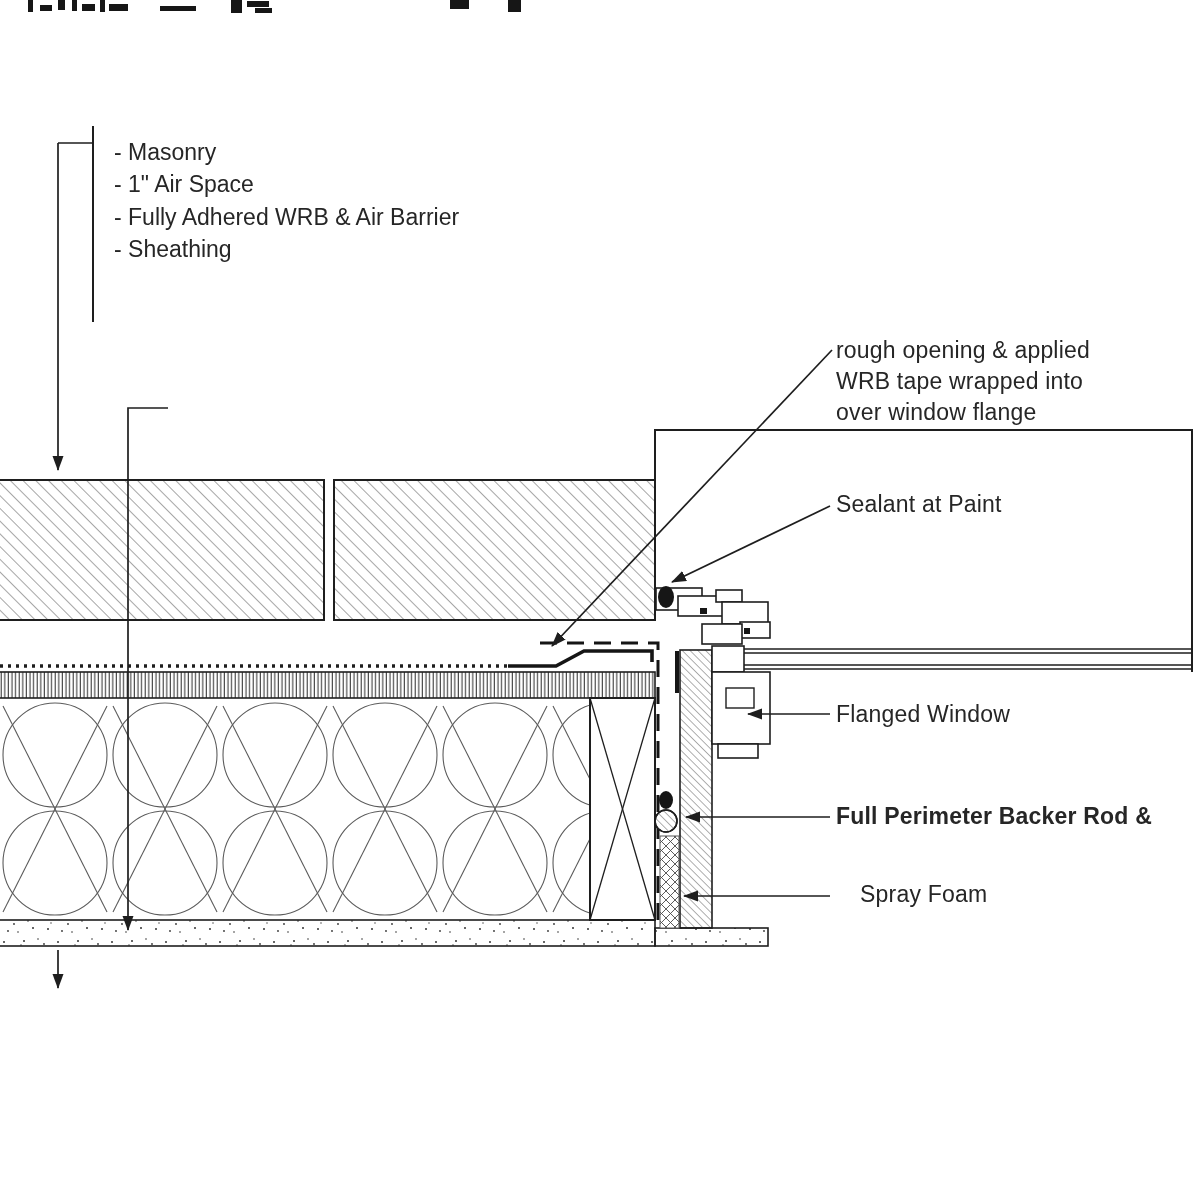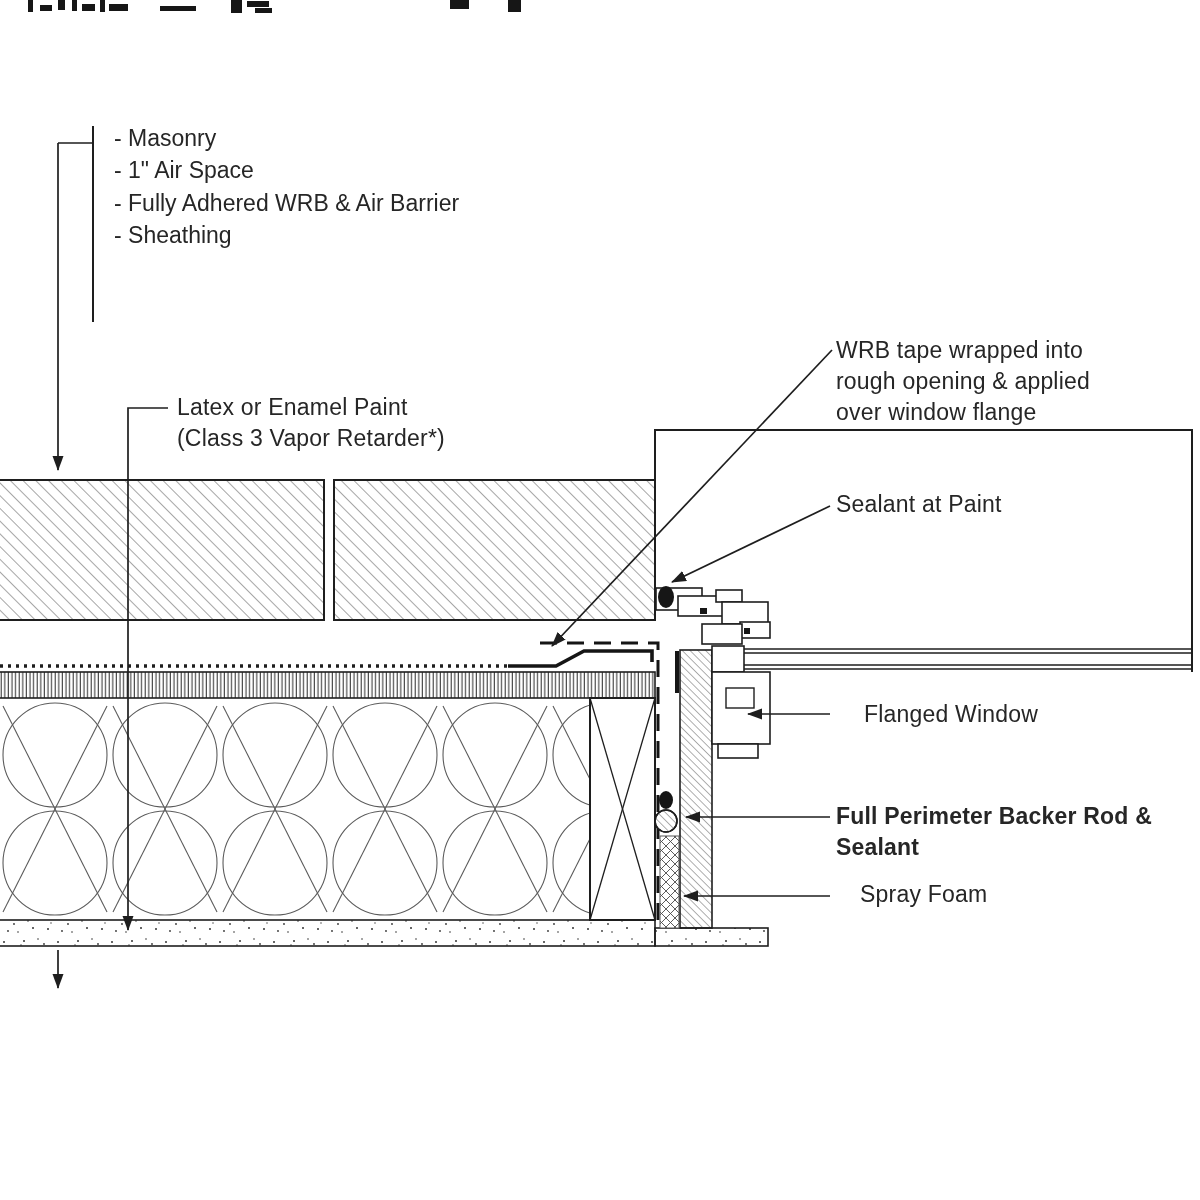--- a/index.html
+++ b/index.html
@@ -13,21 +13,21 @@
   }
   .linework{position:absolute;left:0;top:0;}
   .txt{
     position:absolute;
     font-size:23px;
     line-height:32px;
     letter-spacing:0.2px;
     white-space:nowrap;
     color:#262626;
   }
-  .legend{position:absolute;left:114px;top:122px;}
+  .legend{position:absolute;left:114px;top:136px;}
   .legend .line{font-size:23px;line-height:32.4px;white-space:nowrap;}
   .callout .line{font-size:23px;line-height:31px;white-space:nowrap;}
 </style>
 </head>
 <body>
 
 <div class="canvas">
 
   <svg class="linework" width="1200" height="1200" viewBox="0 0 1200 1200">
     <defs>
@@ -177,41 +177,36 @@
     </g>
   </svg>
 
   <div class="legend">
     <div class="line">- Masonry</div>
     <div class="line">- 1" Air Space</div>
     <div class="line">- Fully Adhered WRB &amp; Air Barrier</div>
     <div class="line">- Sheathing</div>
   </div>
 
-  <div class="txt callout" style="left:177px;top:392px;">
-    <div class="line">Latex or Enamel Paint</div>
-    <div class="line">(Class 3 Vapor Retarder*)</div>
-  </div>
 
   <div class="txt callout" style="left:836px;top:335px;">
+    <div class="line">rough opening &amp; applied</div>
     <div class="line">WRB tape wrapped into</div>
-    <div class="line">rough opening &amp; applied</div>
     <div class="line">over window flange</div>
   </div>
 
   <div class="txt callout" style="left:836px;top:489px;">
     <div class="line">Sealant at Paint</div>
   </div>
 
-  <div class="txt callout" style="left:864px;top:699px;">
+  <div class="txt callout" style="left:836px;top:699px;">
     <div class="line">Flanged Window</div>
   </div>
 
   <div class="txt callout" style="left:836px;top:801px;font-weight:bold;">
     <div class="line">Full Perimeter Backer Rod &amp;</div>
-    <div class="line">Sealant</div>
   </div>
 
   <div class="txt callout" style="left:860px;top:879px;">
     <div class="line">Spray Foam</div>
   </div>
 
 </div>
 
 </body></html>

